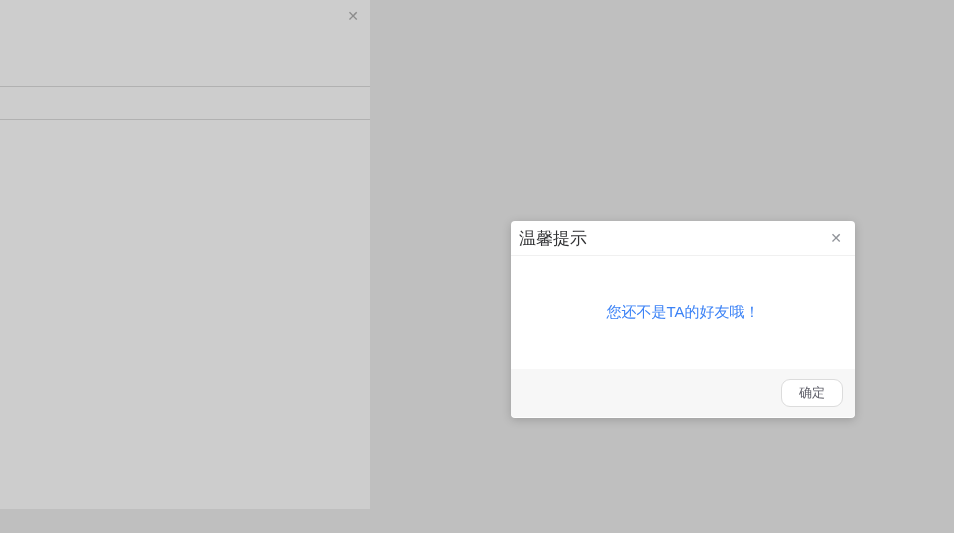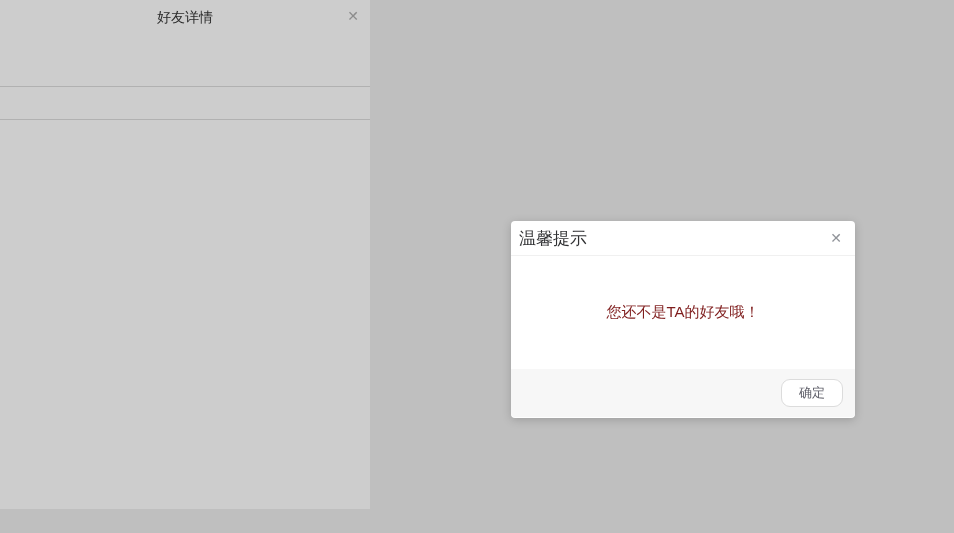--- a/index.html
+++ b/index.html
@@ -60,21 +60,21 @@
   .dialog-close {
     width:18px; height:18px;
     line-height:18px; text-align:center;
     font-size:14px; color:#909399;
     cursor:pointer;
   }
   .dialog-body {
     height:113px;
     display:flex; align-items:center; justify-content:center;
     font-size:15px;
-    color:#7f1d1d;
+    color:#3b82f6;
   }
   .dialog-footer {
     height:48px;
     background:#f7f7f7;
     border-radius:0 0 4px 4px;
     display:flex; align-items:center; justify-content:flex-end;
     padding-right:12px;
   }
   .confirm-btn {
     background:#ffffff;
@@ -87,21 +87,20 @@
     cursor:pointer;
   }
 </style>
 </head>
 <body>
 
 <div class="backdrop"></div>
 
 <div class="panel">
   <div class="panel-header">
-    <div class="panel-title">好友详情</div>
     <div class="panel-close">✕</div>
   </div>
   <div class="panel-subrow"></div>
 </div>
 
 <div class="dialog">
   <div class="dialog-header">
     <span class="dialog-title">温馨提示</span>
     <span class="dialog-close">✕</span>
   </div>

